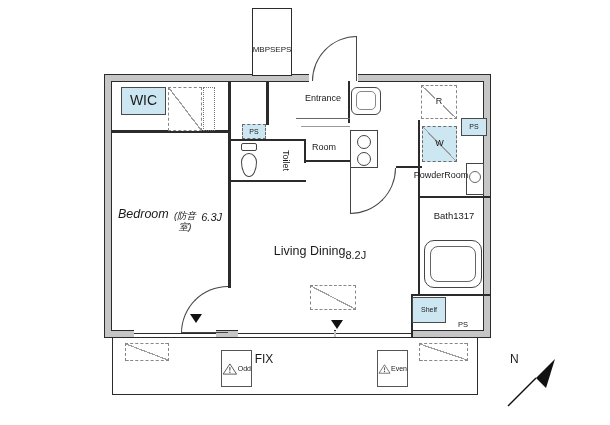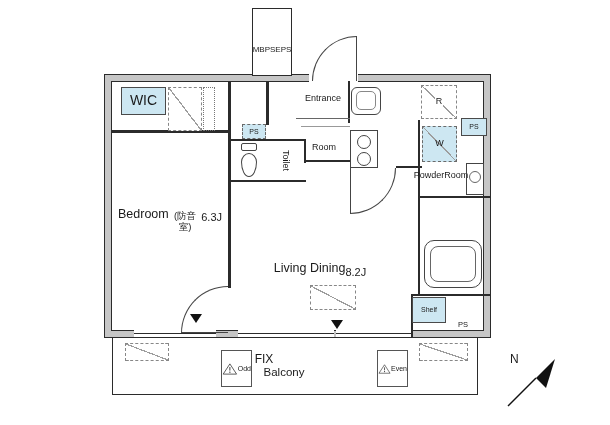--- a/index.html
+++ b/index.html
@@ -112,37 +112,41 @@
   <div class="a bluedash diag lbl" style="left:422px;top:126px;width:35px;height:36px;font-size:9px;">
     <span>W</span>
   </div>
   <div class="a col" style="left:414px;top:161px;width:54px;height:28px;font-size:9px;">
     <span>Powder</span>
     <span>Room</span>
   </div>
   <div class="a" style="left:466px;top:163px;width:18px;height:32px;border:1px solid #444;"></div>
   <div class="a" style="left:469px;top:171px;width:12px;height:12px;border:1px solid #666;border-radius:50%;"></div>
 
+  <div class="a col" style="left:432px;top:202px;width:44px;height:28px;font-size:9.5px;">
+    <span>Bath</span>
+    <span>1317</span>
+  </div>
   <div class="a" style="left:424px;top:240px;width:58px;height:48px;border:1px solid #444;border-radius:10px;"></div>
   <div class="a" style="left:430px;top:246px;width:46px;height:36px;border:1px solid #666;border-radius:8px;"></div>
 
   <div class="a blue lbl" style="left:412px;top:297px;width:34px;height:26px;font-size:7px;">
     <span>Shelf</span>
   </div>
   <div class="a lbl" style="left:447px;top:317px;width:32px;height:16px;font-size:7.5px;">
     <span>PS</span>
   </div>
 
-  <div class="a col" style="left:118px;top:185px;width:104px;height:58px;">
+  <div class="a col" style="left:118px;top:185px;width:104px;height:58px;font-style:italic;">
     <span style="font-size:12.5px;">Bedroom</span>
     <span style="font-size:9.5px;margin-top:15px;">(防音室)</span>
     <span style="font-size:11px;margin-top:7px;">6.3J</span>
   </div>
 
-  <div class="a col" style="left:258px;top:245px;width:124px;height:46px;">
+  <div class="a col" style="left:258px;top:228px;width:124px;height:46px;">
     <span style="font-size:12.5px;">Living Dining</span>
     <span style="font-size:11px;margin-top:9px;">8.2J</span>
   </div>
 
   <div class="a dash diag" style="left:310px;top:285px;width:46px;height:25px;"></div>
 
   <div class="a" style="left:190px;top:314px;width:0;height:0;border-left:6px solid transparent;border-right:6px solid transparent;border-top:9px solid #111;"></div>
   <div class="a" style="left:331px;top:320px;width:0;height:0;border-left:6px solid transparent;border-right:6px solid transparent;border-top:9px solid #111;"></div>
 
   <div class="a dash diag" style="left:125px;top:343px;width:44px;height:18px;"></div>
@@ -161,23 +165,20 @@
       <path d="M10 1.5 L18.5 14.5 H1.5 Z" fill="#fff" stroke="#333" stroke-width="1"></path>
       <line x1="10" y1="5.5" x2="10" y2="10" stroke="#333" stroke-width="1.2"></line>
       <circle cx="10" cy="12" r="0.9" fill="#333"></circle>
     </svg>
     <span style="font-size:7px;margin-top:2px;">Even</span>
   </div>
 
   <div class="a lbl" style="left:250px;top:355px;width:28px;height:10px;font-size:12px;">
     <span>FIX</span>
   </div>
-  <div class="a lbl" style="left:246px;top:365px;width:76px;height:15px;font-size:11.5px;">
-    <span>Balcony</span>
-  </div>
 
   <div class="a" style="left:500px;top:350px;width:62px;height:64px;">
     <svg width="62" height="62" viewBox="0 0 62 62" style="display:block;">
       <line x1="8" y1="56" x2="36" y2="28" stroke="#111" stroke-width="1.5"></line>
       <polygon points="36,28 55,9 46,38" fill="#111"></polygon>
     </svg>
     <span class="a" style="left:10px;top:2px;font-size:12px;">N</span>
   </div>
 
 </div>

